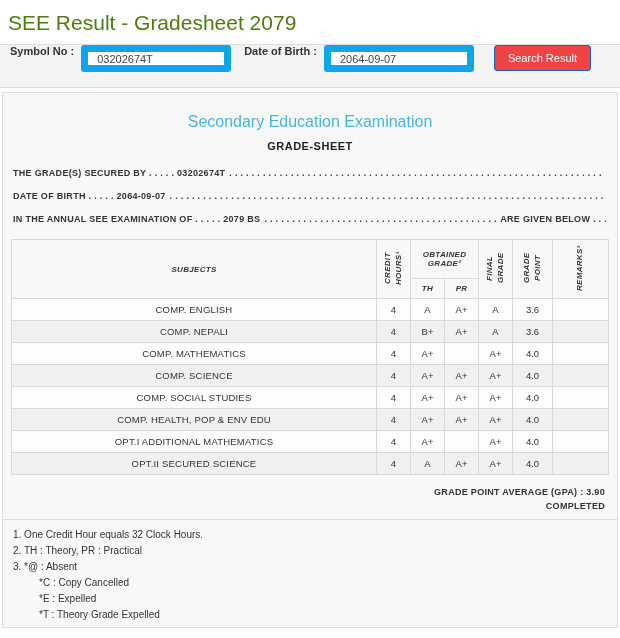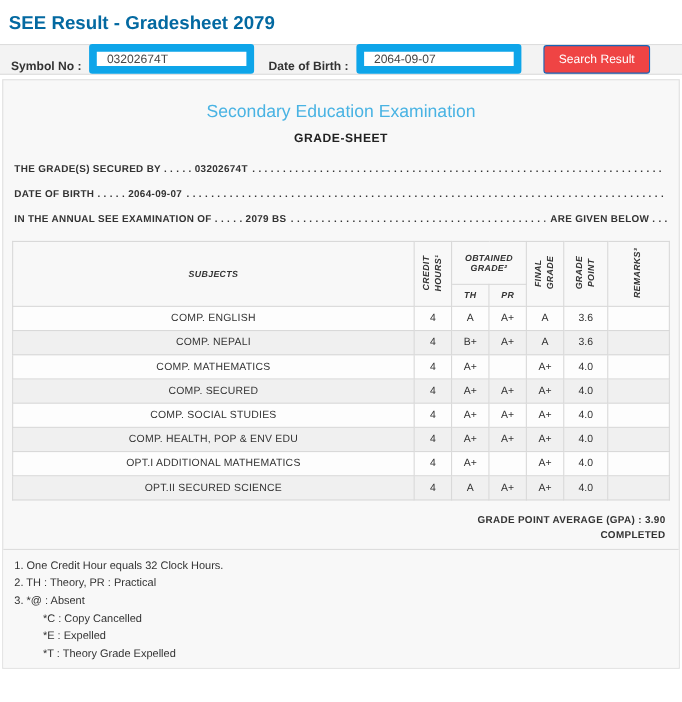--- a/index.html
+++ b/index.html
@@ -1,32 +1,32 @@
 <!DOCTYPE html>
 <html><head>
 <meta charset="utf-8">
 <style>
   * { margin: 0; padding: 0; box-sizing: border-box; }
   html, body { width: 620px; height: 638px; overflow: hidden; background: #fff; }
   body { font-family: "Liberation Sans", sans-serif; color: #333; }
 
   .page-title {
-    color: #0369a1;
-    font-size: 17px;
-    font-weight: 700;
+    color: #4d7c0f;
+    font-size: 21px;
+    font-weight: 400;
     padding: 11px 8px 9px 8px;
   }
 
   .search-bar {
-    height: 28px;
+    height: 44px;
     background: #f3f3f3;
     border-top: 1px solid #ddd;
     border-bottom: 1px solid #ddd;
     display: flex;
-    align-items: flex-end;
+    align-items: flex-start;
     padding: 0 10px;
   }
   .search-bar label {
     font-size: 11px;
     font-weight: bold;
     color: #333;
     white-space: nowrap;
     margin-right: 7px;
   }
   .search-bar input {
@@ -251,21 +251,21 @@
           <tr>
             <td class="subj">COMP. MATHEMATICS</td>
             <td>4</td>
             <td>A+</td>
             <td></td>
             <td>A+</td>
             <td>4.0</td>
             <td></td>
           </tr>
           <tr>
-            <td class="subj">COMP. SECURED</td>
+            <td class="subj">COMP. SCIENCE</td>
             <td>4</td>
             <td>A+</td>
             <td>A+</td>
             <td>A+</td>
             <td>4.0</td>
             <td></td>
           </tr>
           <tr>
             <td class="subj">COMP. SOCIAL STUDIES</td>
             <td>4</td>

